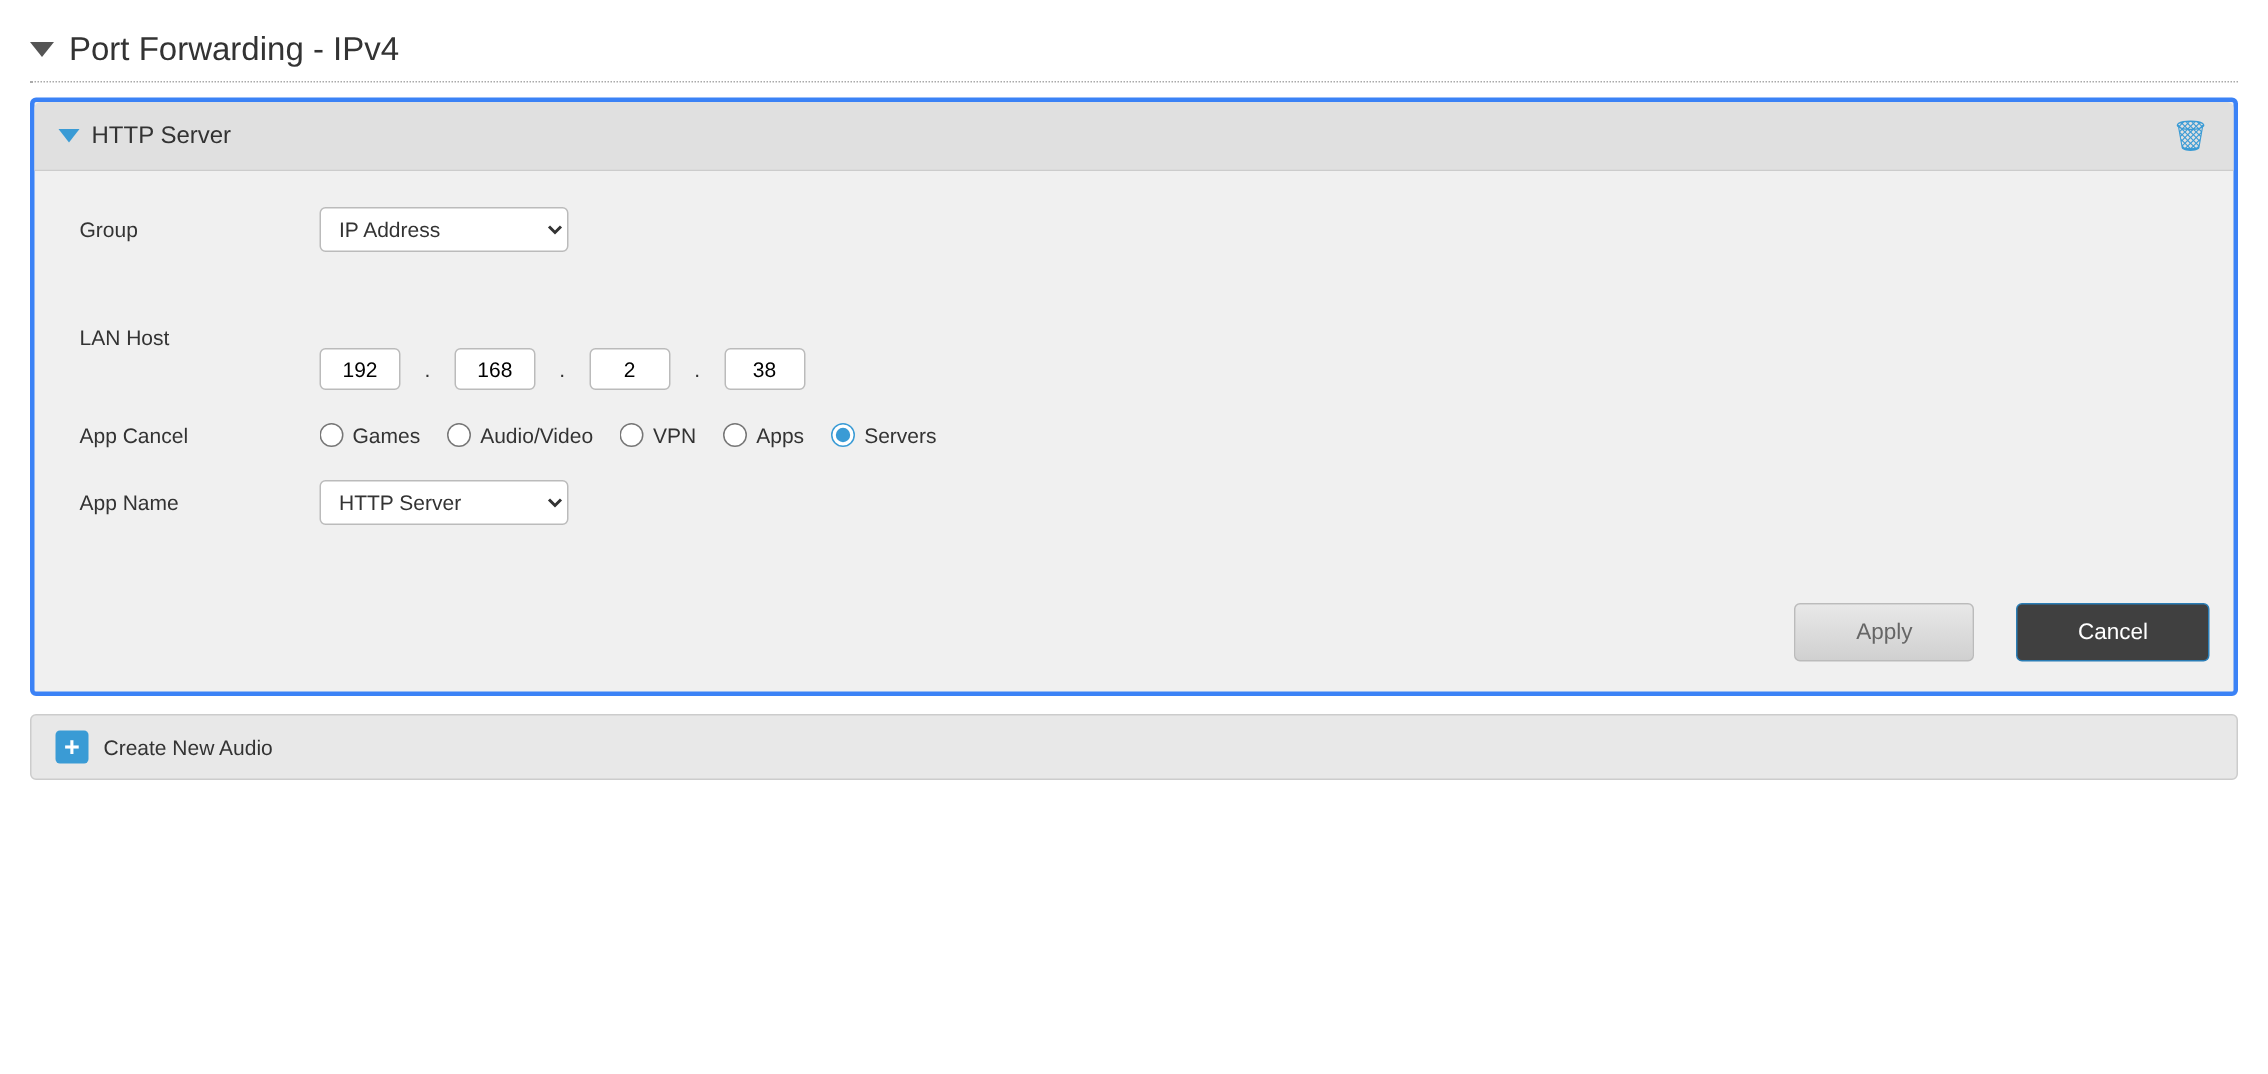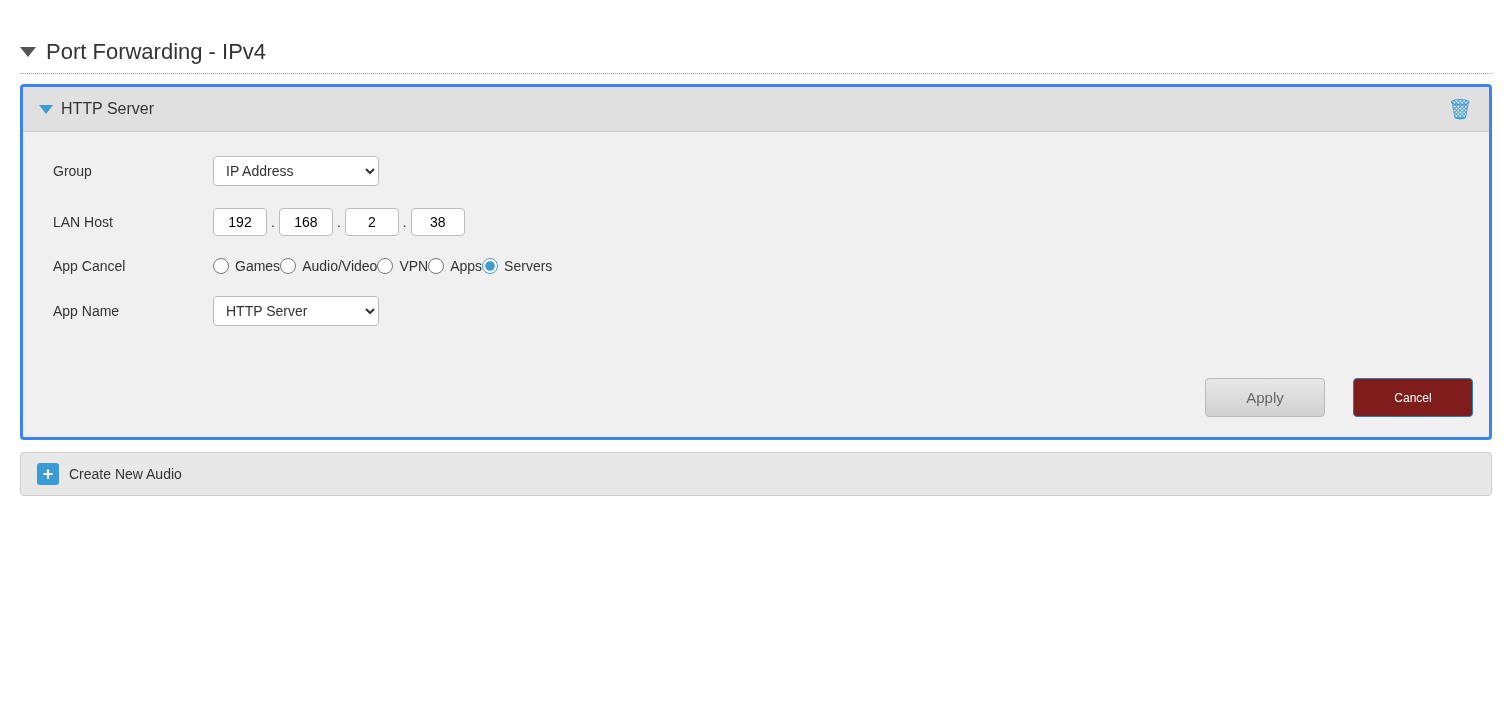--- a/index.html
+++ b/index.html
@@ -13,21 +13,20 @@
     .page-wrapper {
       padding: 20px 20px 0 20px;
       max-width: 1512px;
     }
 
     .page-title-row {
       display: flex;
       align-items: center;
       gap: 10px;
       margin-bottom: 8px;
-      margin-top: 19px;
     }
 
     .page-title {
       font-size: 22px;
       font-weight: normal;
       color: #333;
     }
 
     .triangle-icon {
       width: 0;
@@ -124,21 +123,22 @@
       background: #fff;
       font-size: 14px;
       color: #333;
       width: 166px;
       cursor: pointer;
     }
 
     .ip-inputs {
       display: flex;
       align-items: center;
-      gap: 0;
+      gap: 12px;
+      margin-top: 42px;
     }
 
     .ip-octet {
       width: 54px;
       padding: 5px 6px;
       border: 1px solid #bbb;
       border-radius: 4px;
       font-size: 14px;
       text-align: center;
       background: #fff;
@@ -146,20 +146,21 @@
 
     .ip-dot {
       margin: 0 4px;
       font-size: 14px;
       color: #333;
     }
 
     .radio-group {
       display: flex;
       align-items: flex-end;
+      gap: 18px;
     }
 
     .radio-option {
       display: flex;
       align-items: center;
       gap: 6px;
       cursor: pointer;
     }
 
     .radio-option input[type="radio"] {
@@ -187,24 +188,24 @@
       border: 1px solid #bbb;
       border-radius: 4px;
       font-size: 15px;
       color: #666;
       cursor: pointer;
       min-width: 120px;
     }
 
     .btn-cancel {
       padding: 10px 40px;
-      background: #7f1d1d;
+      background: #404040;
       border: 1px solid #2a7db5;
       border-radius: 4px;
-      font-size: 12px;
+      font-size: 15px;
       color: #fff;
       cursor: pointer;
       min-width: 120px;
     }
 
     .create-new-row {
       display: flex;
       align-items: center;
       gap: 10px;
       padding: 10px 16px;

